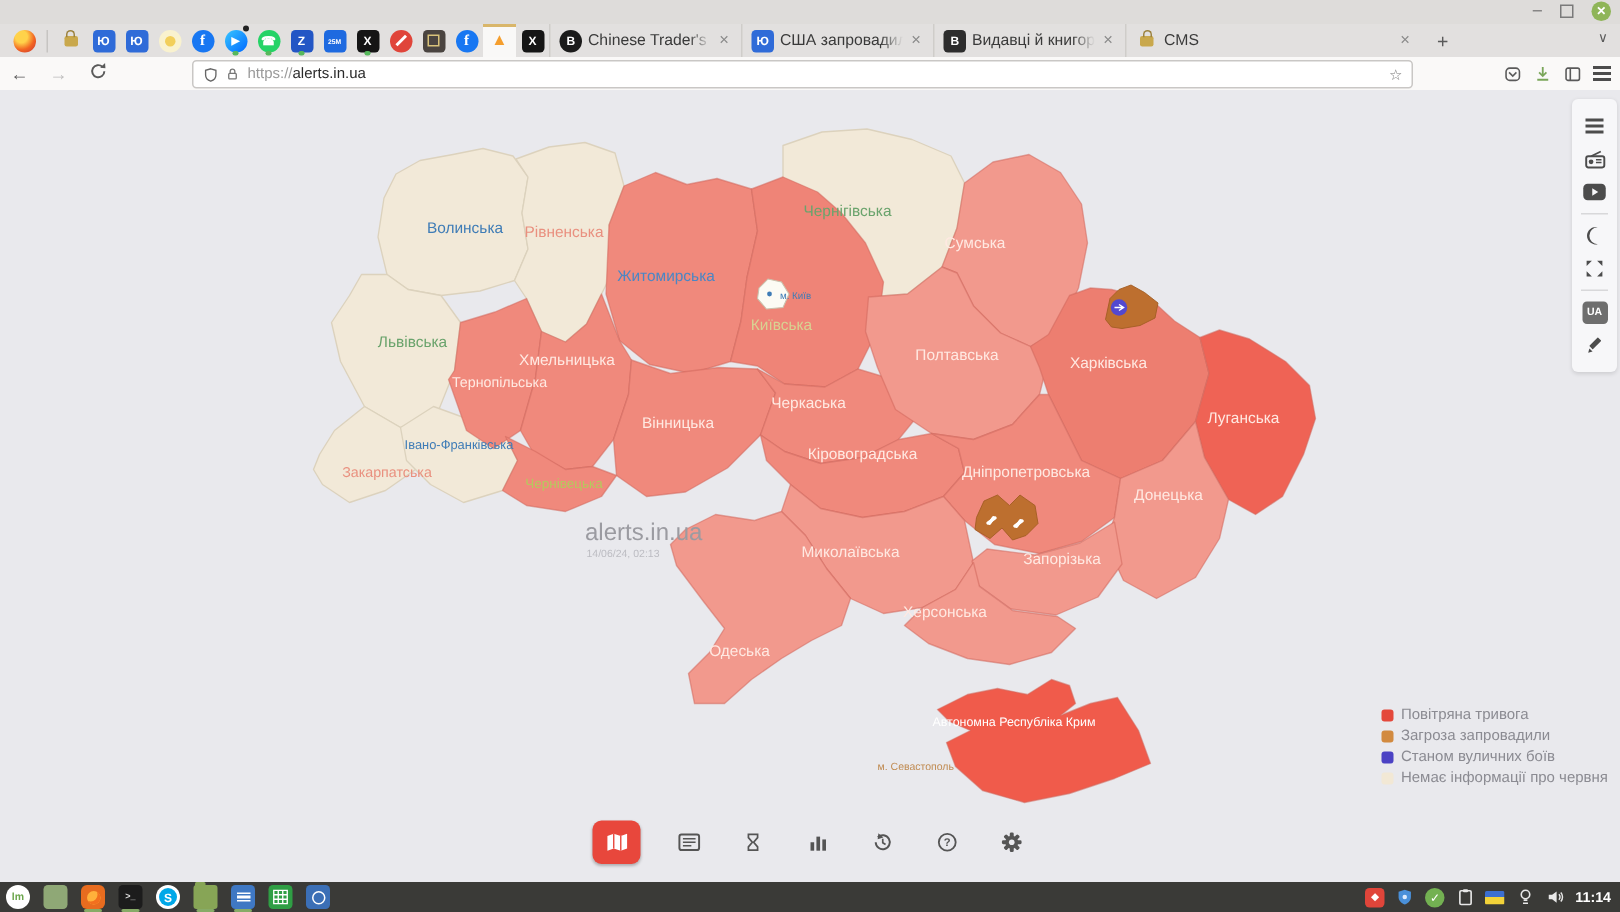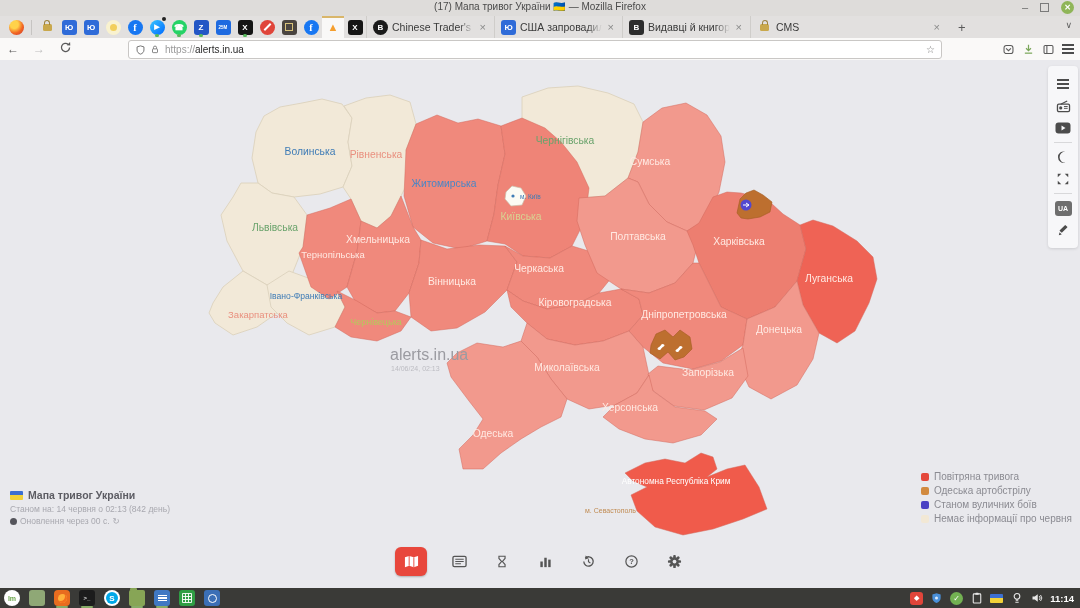--- a/index.html
+++ b/index.html
@@ -84,21 +84,20 @@
     font-size:8px;font-weight:bold;color:#fff;position:relative;}
   .tbi .openbar{position:absolute;bottom:-2px;left:2px;right:2px;height:2px;background:#87ab67;border-radius:1px;}
   #tray{margin-left:auto;display:flex;align-items:center;gap:7px;padding-right:6px;}
   #tray .time{color:#fff;font-size:9.5px;font-weight:bold;}
   .tray-ic{width:13px;height:13px;display:flex;align-items:center;justify-content:center;}
 </style>
 </head>
 <body>
 
 <div id="titlebar">
-  <div class="title">(17) Мапа тривог України 🇺🇦 — Mozilla Firefox</div>
   <div id="win-controls">
     <span class="wmin">–</span>
     <span class="wrest"></span>
     <span class="wclose">✕</span>
   </div>
 </div>
 
 <div id="tabstrip">
   <div id="pinned-tabs">
       <div class="ptab">
@@ -320,44 +319,29 @@
         <text x="684" y="318" text-anchor="middle" font-size="10.3" fill="#ffe9e2">Дніпропетровська</text>
         <text x="779" y="333" text-anchor="middle" font-size="10.3" fill="#ffe9e2">Донецька</text>
         <text x="567" y="371" text-anchor="middle" font-size="10.3" fill="#ffe9e2">Миколаївська</text>
         <text x="708" y="376" text-anchor="middle" font-size="10.3" fill="#ffe9e2">Запорізька</text>
         <text x="630" y="411" text-anchor="middle" font-size="10.3" fill="#ffe9e2">Херсонська</text>
         <text x="493" y="437" text-anchor="middle" font-size="10.3" fill="#ffe9e2">Одеська</text>
         <text x="676" y="484" text-anchor="middle" font-size="8.3" fill="#ffffff">Автономна Республіка Крим</text>
       </g>
   </svg>
 
-  <div id="infoblock">
-    <div class="row1">
-        <span class="mini-flag">
-          <span class="b" style="display:block"></span>
-          <span class="y" style="display:block"></span>
-        </span>
-      <span>Мапа тривог України</span>
-      </div>
-    <div class="row2">Станом на: 14 червня о 02:13 (842 день)</div>
-    <div class="row3">
-        <span class="dotled"></span>
-      <span>Оновлення через 00 с.</span>
-      <span>↻</span>
-      </div>
-  </div>
 
   <div id="legend">
     <div class="lrow">
         <span class="sw" style="background: rgb(228, 72, 59);"></span>
         <span class="ltxt">Повітряна тривога</span>
       </div>
     <div class="lrow">
         <span class="sw" style="background: rgb(210, 138, 63);"></span>
-        <span class="ltxt">Одеська артобстрілу</span>
+        <span class="ltxt">Загроза запровадили</span>
       </div>
     <div class="lrow">
         <span class="sw" style="background: rgb(75, 66, 196);"></span>
         <span class="ltxt">Станом вуличних боїв</span>
       </div>
     <div class="lrow">
         <span class="sw" style="background: rgb(242, 232, 213);"></span>
         <span class="ltxt">Немає інформації про червня</span>
       </div>
   </div>

